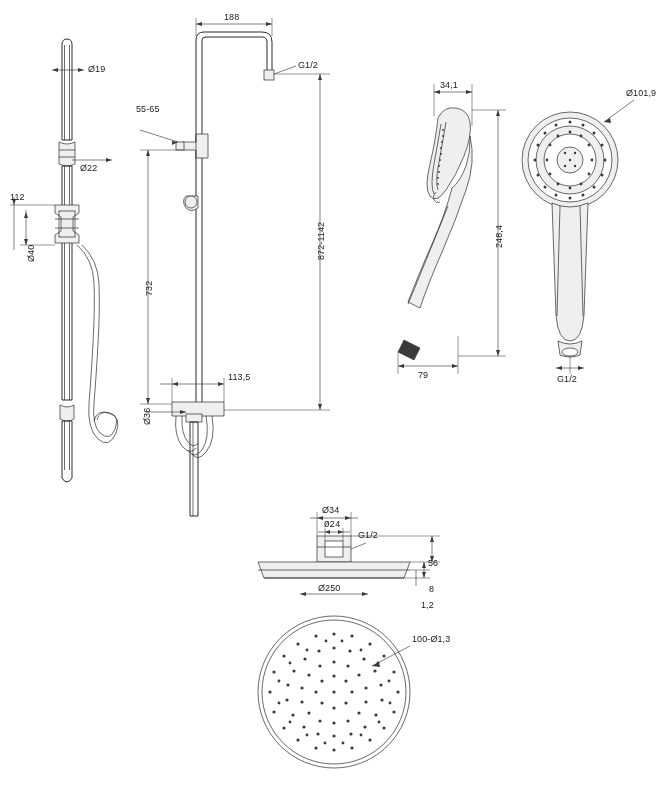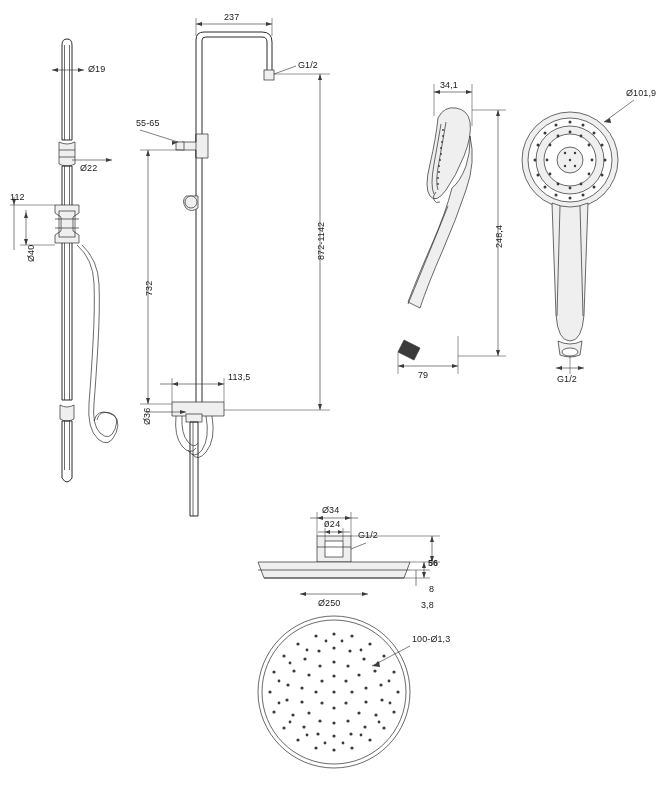--- a/index.html
+++ b/index.html
@@ -424,36 +424,36 @@
       <line class="dimline" x1="372" y1="666" x2="410" y2="646"></line>
       <path class="dot" d="M372 666 l7 -4 l1 5 Z"></path>
     </g>
   </svg>
 
   <div class="dimlabel" style="left:88px; top:64px;text-align:center;">Ø19</div>
   <div class="dimlabel" style="left:80px; top:163px;">Ø22</div>
   <div class="dimlabel" style="left:10px; top:192px;">112</div>
   <div class="dimlabel rot" style="left:26px; top:262px;">Ø40</div>
 
-  <div class="dimlabel" style="left:224px; top:12px;">237</div>
+  <div class="dimlabel" style="left:224px; top:12px;">188</div>
   <div class="dimlabel" style="left:298px; top:60px;">G1/2</div>
-  <div class="dimlabel" style="left:136px; top:118px;">55-65</div>
+  <div class="dimlabel" style="left:136px; top:104px;">55-65</div>
   <div class="dimlabel rot" style="left:316px; top:260px;">872-1142</div>
   <div class="dimlabel rot" style="left:144px; top:296px;">732</div>
   <div class="dimlabel" style="left:228px; top:372px;text-align:right;">113,5</div>
   <div class="dimlabel rot" style="left:142px; top:425px;">Ø36</div>
 
   <div class="dimlabel" style="left:440px; top:80px;">34,1</div>
   <div class="dimlabel" style="left:418px; top:370px;">79</div>
   <div class="dimlabel rot" style="left:494px; top:248px;">248,4</div>
   <div class="dimlabel" style="left:614px; top:88px;margin-left:12px;">Ø101,9</div>
   <div class="dimlabel" style="left:557px; top:374px;">G1/2</div>
 
   <div class="dimlabel" style="left:322px; top:505px;">Ø34</div>
   <div class="dimlabel" style="left:324px; top:520px;font-family:Liberation Mono, monospace;">Ø24</div>
   <div class="dimlabel" style="left:358px; top:530px;">G1/2</div>
-  <div class="dimlabel" style="left:428px; top:558px;font-weight:bold;">56</div>
-  <div class="dimlabel" style="left:318px; top:598px;">Ø250</div>
+  <div class="dimlabel" style="left:428px; top:558px;">56</div>
+  <div class="dimlabel" style="left:318px; top:583px;">Ø250</div>
   <div class="dimlabel" style="left:429px; top:584px;">8</div>
-  <div class="dimlabel" style="left:421px; top:600px;">3,8</div>
+  <div class="dimlabel" style="left:421px; top:600px;">1,2</div>
   <div class="dimlabel" style="left:412px; top:634px;text-align:right;">100-Ø1,3</div>
 
 </div>
 
 </body></html>

